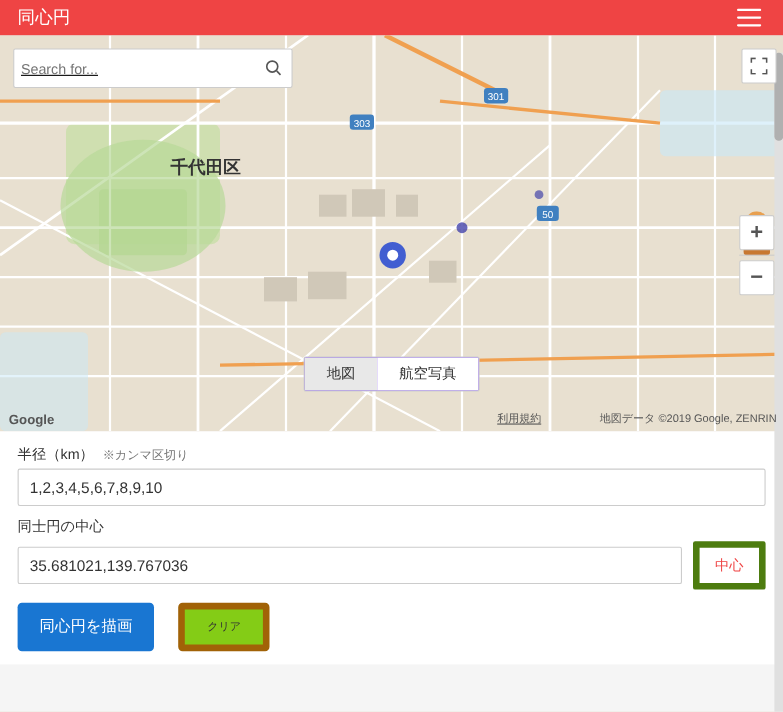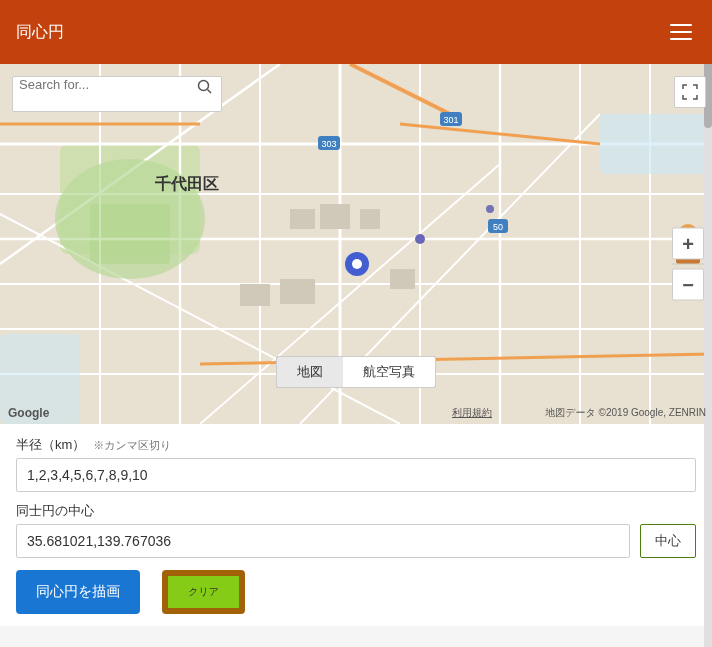--- a/index.html
+++ b/index.html
@@ -1,26 +1,26 @@
 <!DOCTYPE html>
 <html><head>
   <meta charset="utf-8">
   <style>
     * { box-sizing: border-box; margin: 0; padding: 0; }
     body { font-family: sans-serif; width: 712px; height: 647px; overflow: hidden; background: #f5f5f5; }
 
     
     .header {
-      background: #c2410c;
+      background: #ef4444;
       color: #fff;
       display: flex;
       align-items: center;
       justify-content: space-between;
       padding: 0 16px;
-      height: 64px;
+      height: 32px;
       position: relative;
       z-index: 10;
     }
     .header-title { font-size: 16px; color: #fff; }
     .hamburger-btn {
       background: none; border: none; cursor: pointer;
       display: flex; flex-direction: column; gap: 5px; padding: 4px;
     }
     .hamburger-btn span {
       display: block; width: 22px; height: 2px; background: #fff; border-radius: 1px;
@@ -38,28 +38,29 @@
     
     .map-svg {
       position: absolute; top: 0; left: 0; width: 100%; height: 100%;
     }
 
     
     .search-bar {
       position: absolute;
       top: 12px; left: 12px;
       display: flex;
-      align-items: flex-start;
+      align-items: center;
       background: #fff;
       border: 1px solid #ccc;
       border-radius: 2px;
       height: 36px;
-      width: 210px;
+      width: 254px;
       z-index: 5;
       padding: 0 6px;
+      text-decoration: underline;
     }
     .search-input {
       border: none; outline: none; flex: 1; font-size: 13px; color: #555;
       background: transparent;
     }
     .search-icon-btn {
       background: none; border: none; cursor: pointer; padding: 2px;
       display: flex; align-items: center; justify-content: center;
     }
 
@@ -192,25 +193,25 @@
 
     .center-row {
       display: flex;
       gap: 10px;
       align-items: center;
     }
     .center-row .form-input { flex: 1; }
 
     .center-btn {
       background: #fff;
-      border: 1px solid #4d7c0f;
+      border: 6px solid #4d7c0f;
       border-radius: 2px;
       padding: 7px 14px;
       font-size: 13px;
-      color: #404040;
+      color: #ef4444;
       cursor: pointer;
       white-space: nowrap;
     }
     .hint-text {
       font-size: 11px;
       color: #555;
       margin-top: 4px;
     }
 
     .action-btns {

